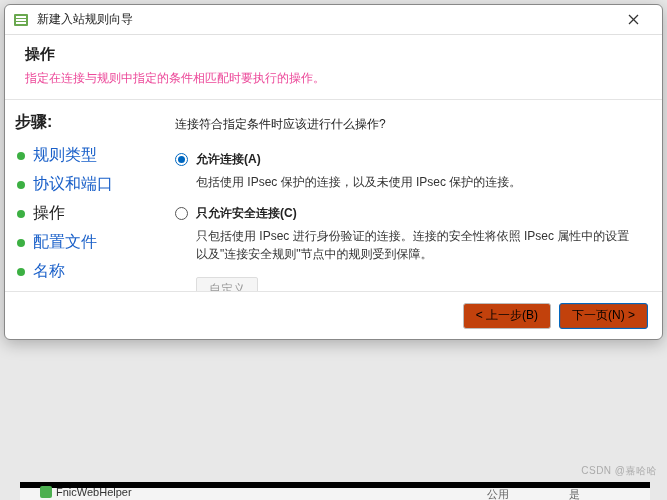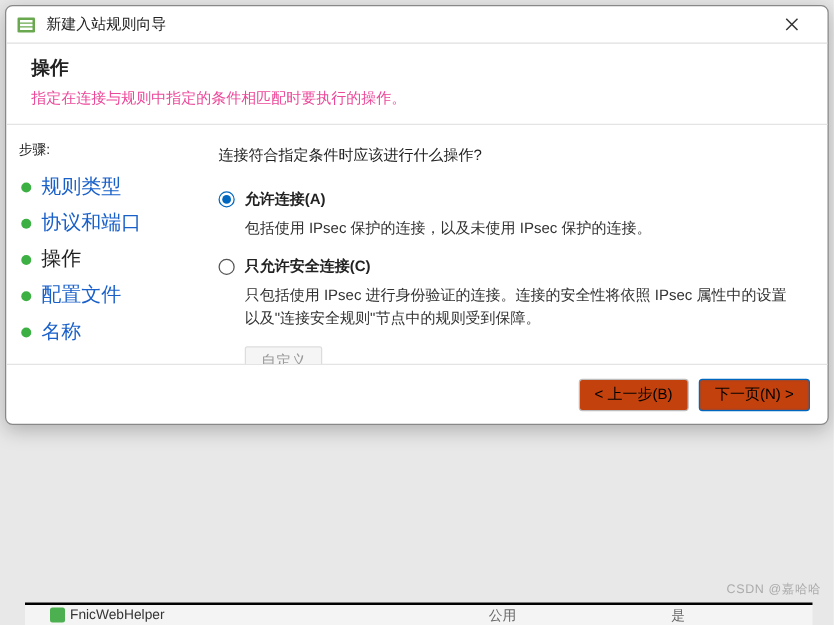--- a/index.html
+++ b/index.html
@@ -50,21 +50,21 @@
     .body {
       flex: 1;
       display: flex;
       overflow: hidden;
     }
     .sidebar {
       width: 160px;
       padding: 12px 10px;
       border-right: none;
     }
-    .steps-label { font-weight: normal; font-size: 11px; margin-bottom: 8px; color: #222;}
+    .steps-label { font-weight: bold; font-size: 16px; margin-bottom: 8px; color: #222;}
     .step-item {
       display:flex; align-items:center;
       padding: 4px 2px;
       cursor: pointer;
       color: #1a60c9;
       font-size: 16px;
     }
     .step-item.current { color: #222; }
     .step-bullet {
       width: 8px; height: 8px;
@@ -139,26 +139,25 @@
       font-size: 12px;
       cursor: pointer;
       display:flex; align-items:center; justify-content:center;
     }
     .btn.primary { border-color: #0067c0; box-shadow: inset 0 0 0 1px rgba(0,103,192,.15);}
     .bg-strip {
       position:absolute;
       left: 20px; bottom: 0;
       width: 630px; height: 18px;
       background:#f4f4f4;
-      border-top:2px solid #000000;
+      border-top:6px solid #000000;
       font-size:11px; color:#666;
       display:flex; align-items:center;
       padding: 0 10px;
       z-index:-1;
-      gap:32px;
     }
     .bg-app {
       position:absolute;
       left: 40px; bottom: 2px;
       font-size: 11px; color:#333;
       display:flex; align-items:center; gap:4px;
     }
     .bg-app-icon { width:12px; height:12px; background:#4caf50; border-radius:2px;}
     .watermark {
       position: absolute;

